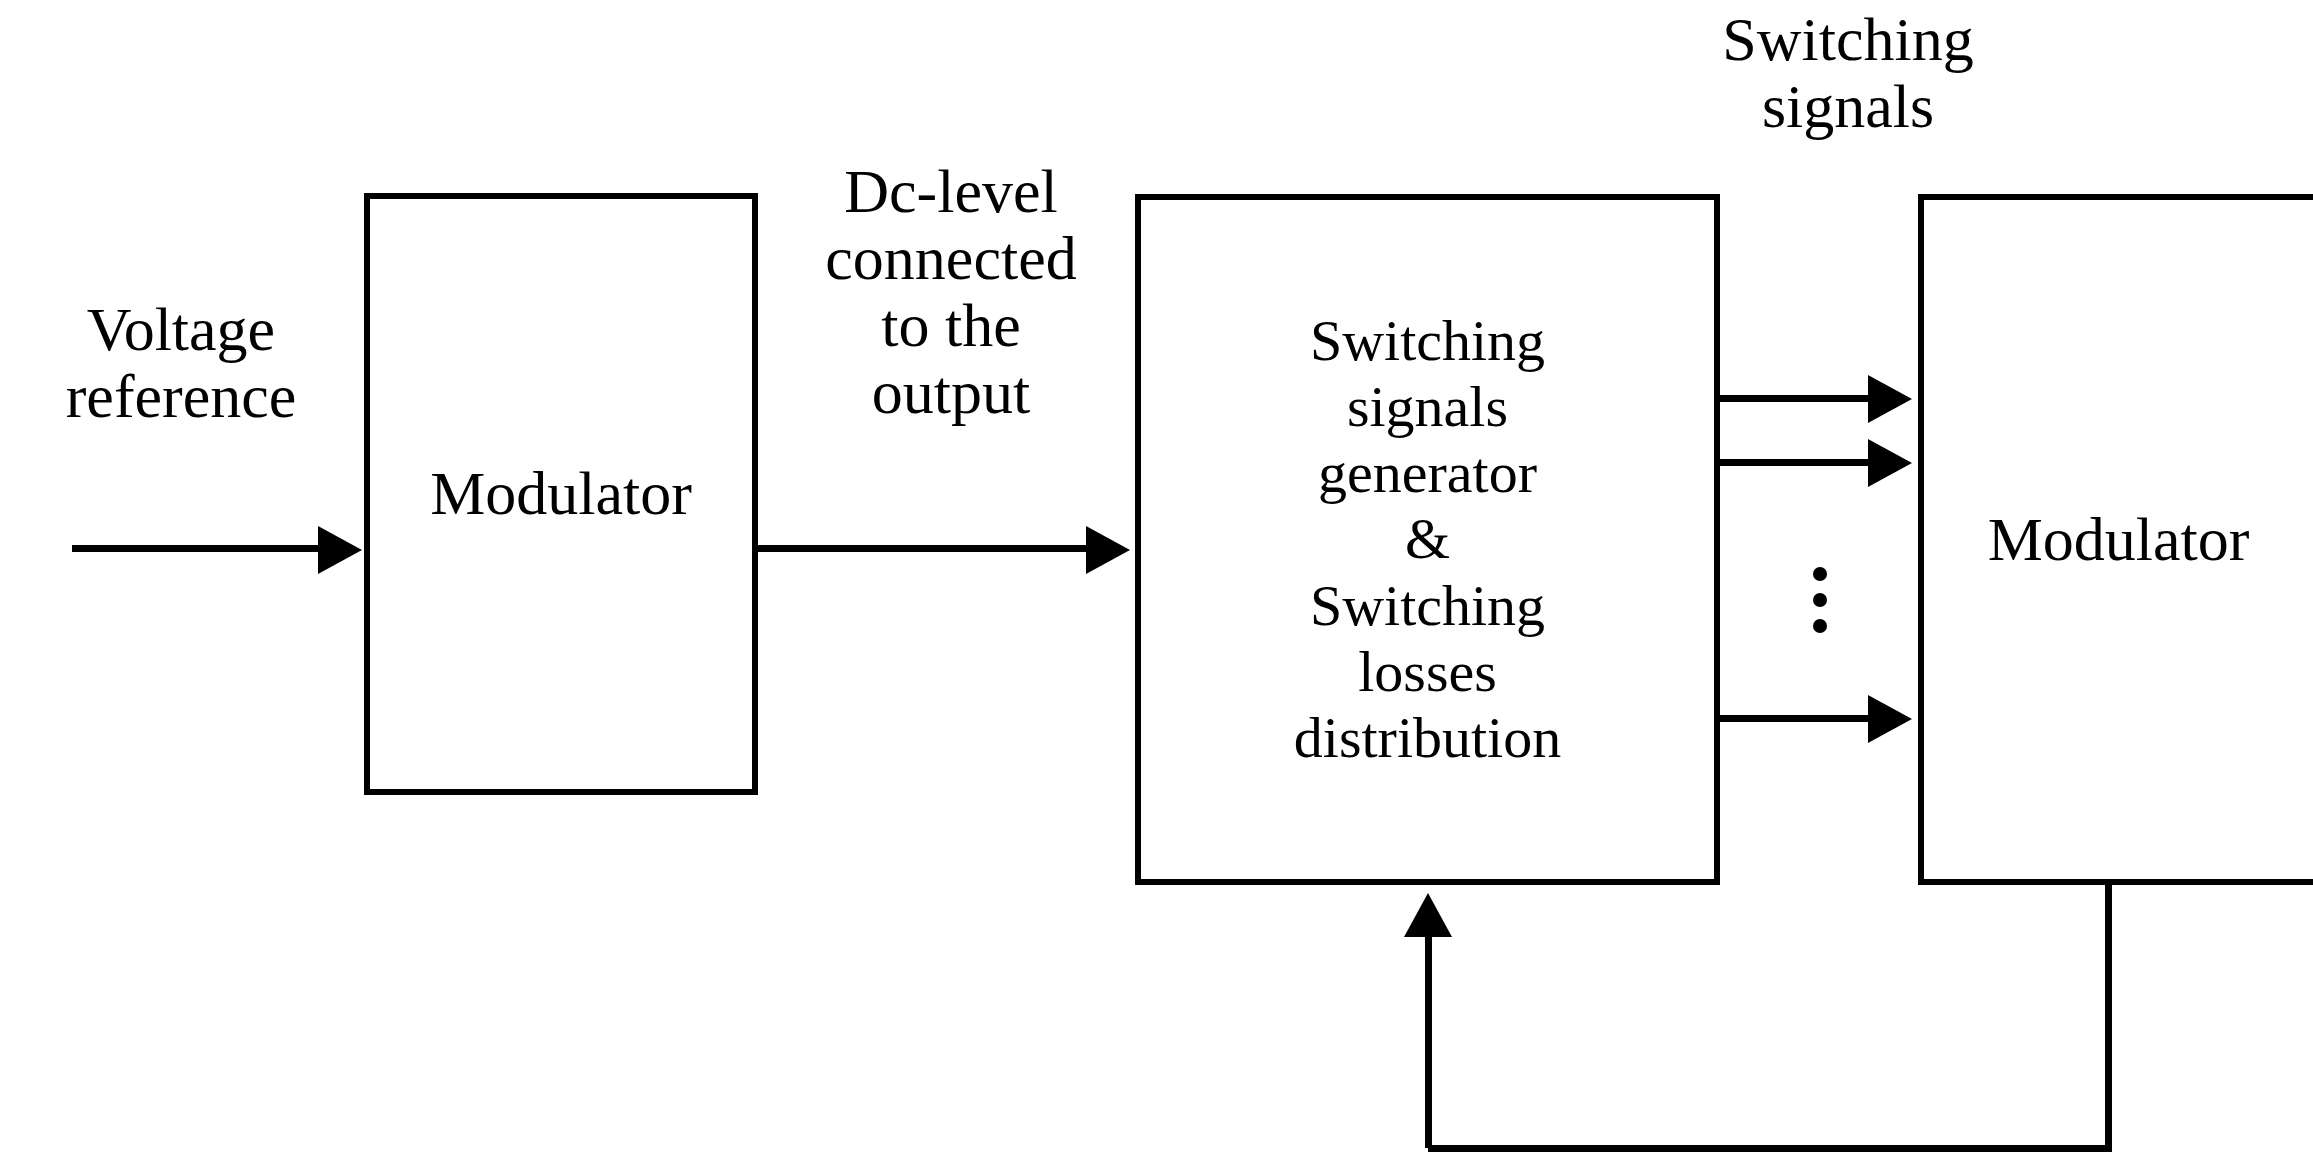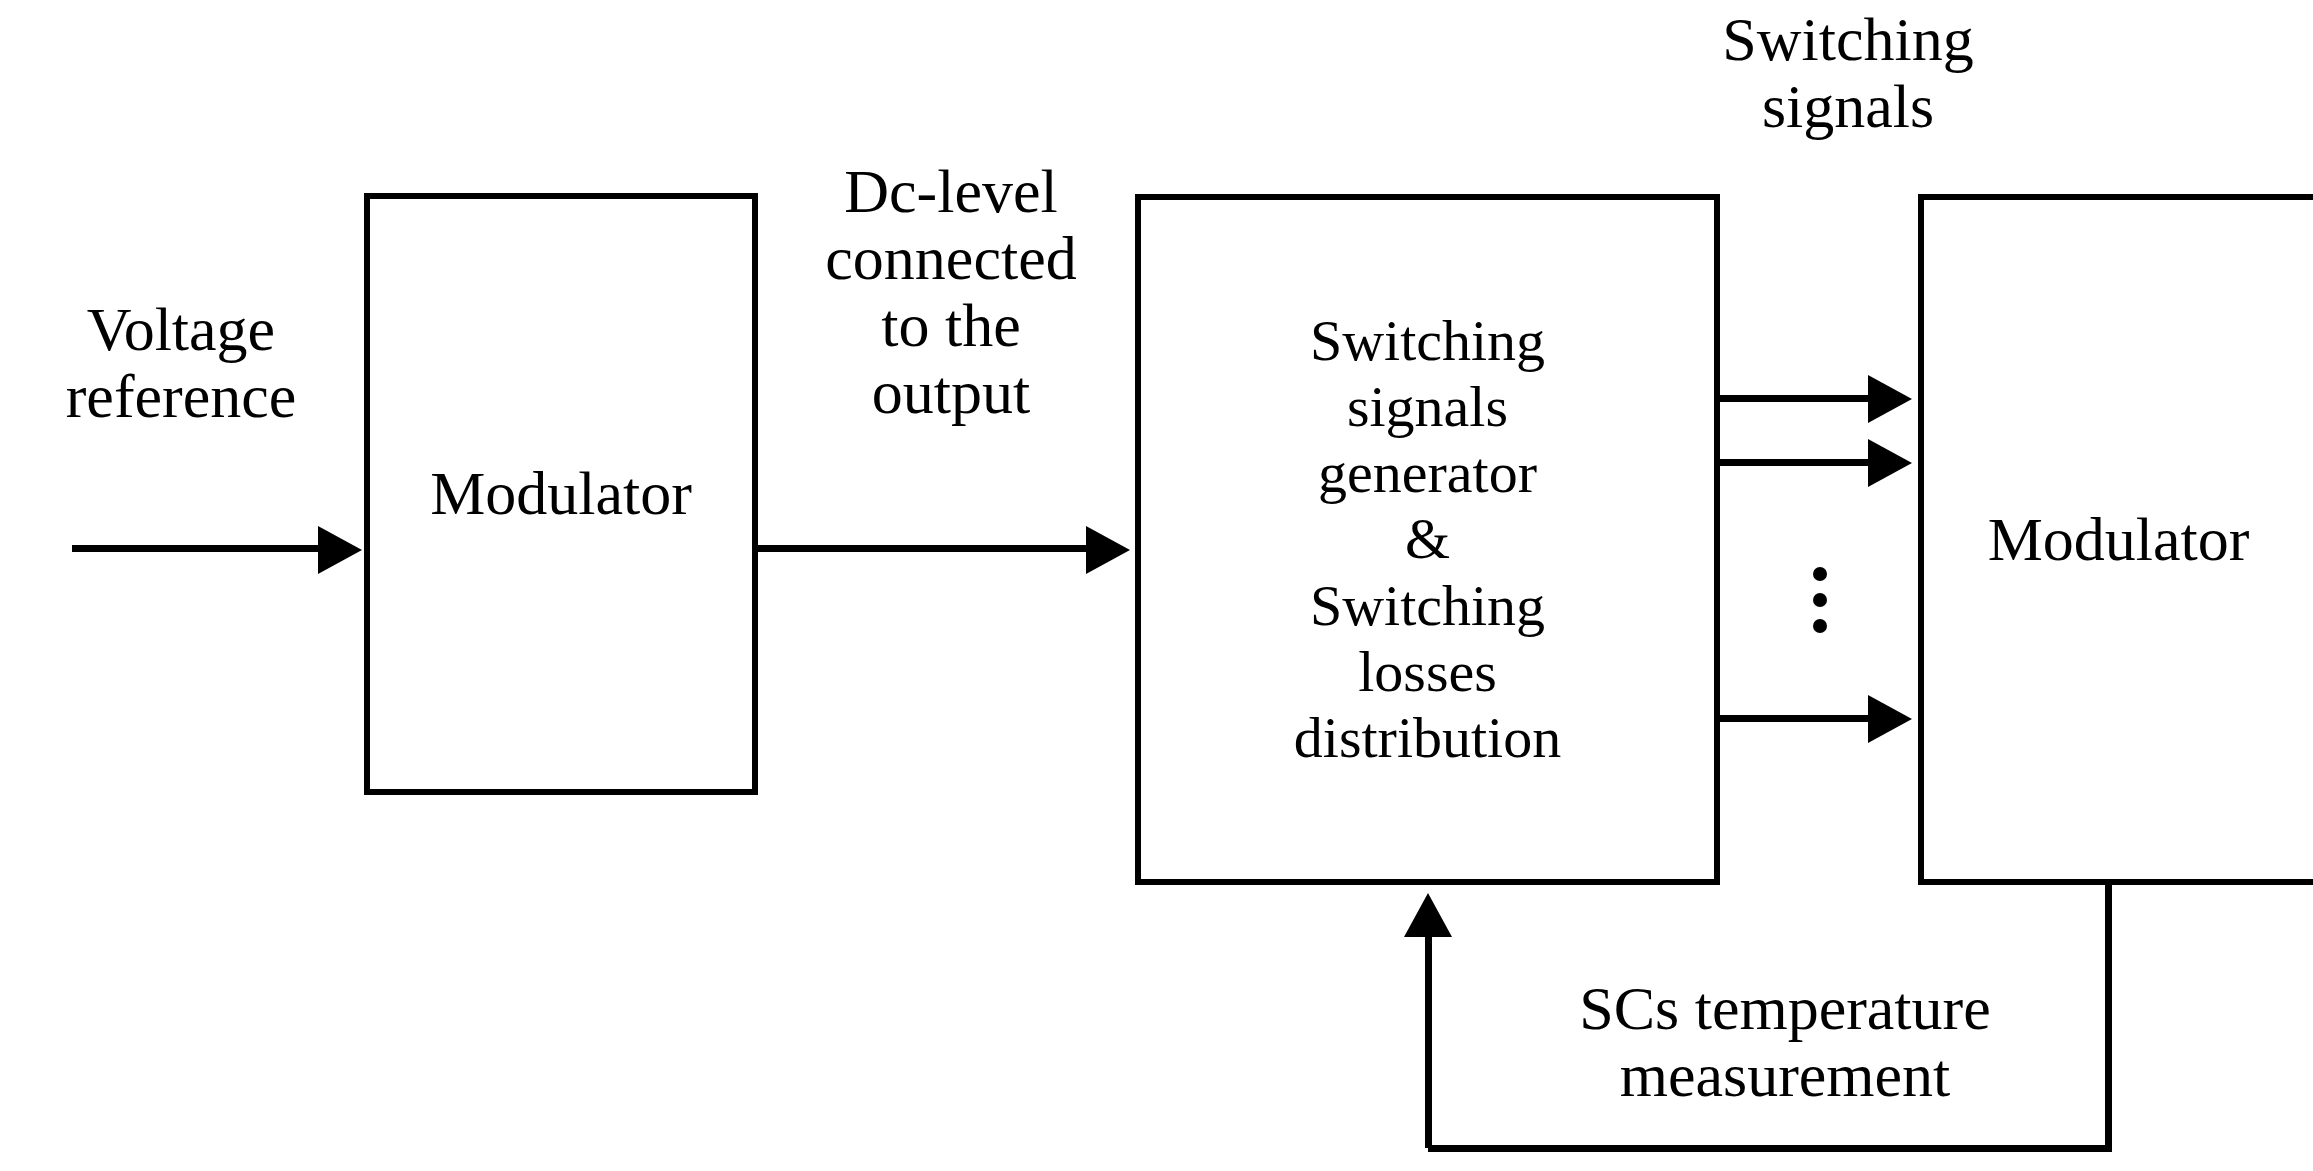--- a/index.html
+++ b/index.html
@@ -150,22 +150,20 @@
 connected
 to the
 output</div>
 
   <div class="label" id="voltage-reference-label">Voltage
 reference</div>
 
   <div class="label" id="switching-signals-label">Switching
 signals</div>
 
-  <div class="label" id="sc-temp-label">SCs temperature
-measurement</div>
 
   <div class="hline" id="input-line"></div>
   <div class="arrowhead-right" id="input-arrowhead"></div>
 
   <div class="block" id="modulator-block">
     <div class="block-label">Modulator</div>
   </div>
 
   <div class="hline" id="mid-line"></div>
   <div class="arrowhead-right" id="mid-arrowhead"></div>

